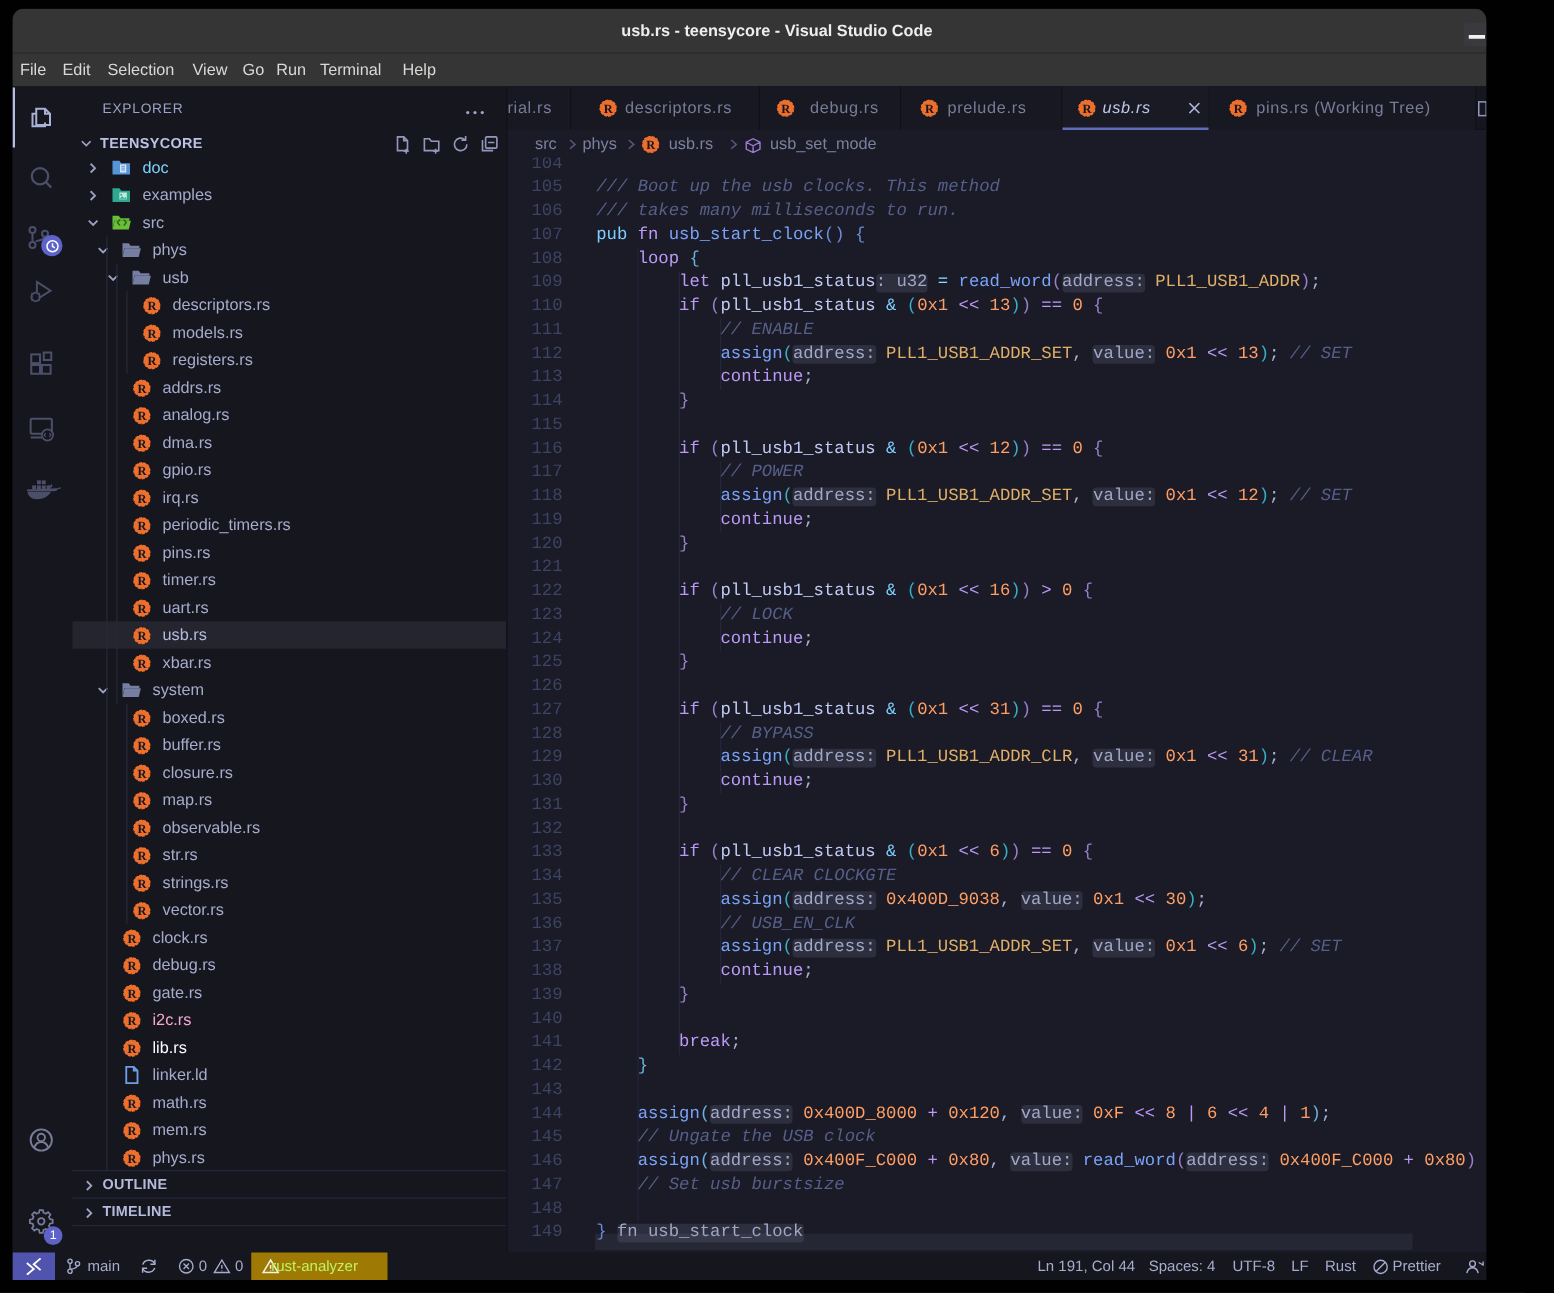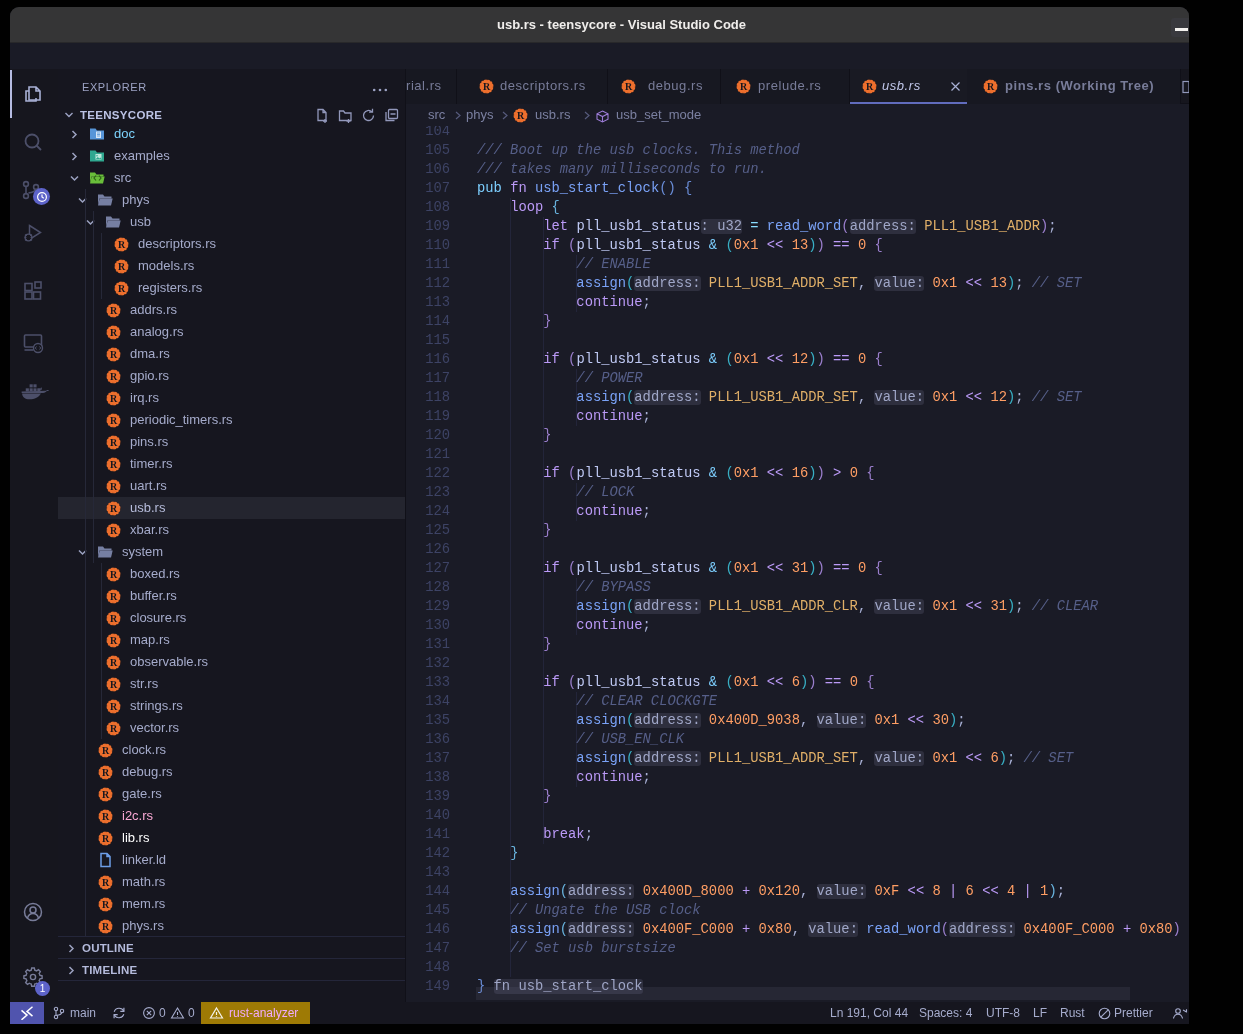--- a/index.html
+++ b/index.html
@@ -31,20 +31,30 @@
 <div id="win">
     <div class="abs" id="title">
       <div class="t">usb.rs - teensycore - Visual Studio Code</div>
       <div class="abs" style="left:1161px;top:11px;width:21px;height:19px;background:#39393e;border-radius:3px"></div>
       <div class="abs" style="left:1165px;top:21px;width:13px;height:2.5px;background:#f3f1ef"></div>
       <div class="abs" style="left:1194px;top:9px;width:20px;height:20px;border-radius:50%;background:#f0932c"></div>
       <svg class="abs" style="left:1199px;top:14px" width="10" height="10">
         <path d="M1 1 L9 9 M9 1 L1 9" stroke="#ffffff" stroke-width="2.2" stroke-linecap="round"></path>
       </svg>
     </div>
+    <div class="abs" id="menu">
+      <div class="mi" style="left:6px">File</div>
+      <div class="mi" style="left:40px">Edit</div>
+      <div class="mi" style="left:76px">Selection</div>
+      <div class="mi" style="left:144px">View</div>
+      <div class="mi" style="left:184px">Go</div>
+      <div class="mi" style="left:211px">Run</div>
+      <div class="mi" style="left:246px">Terminal</div>
+      <div class="mi" style="left:312px">Help</div>
+    </div>
     <div class="abs" id="acts">
       <div class="abs" style="left:0;top:1px;width:2px;height:48px;background:#b6bce2"></div>
       <svg class="ic" style="left:11px;top:13px" width="24" height="24" viewBox="0 0 24 24" fill="none">
         <path d="M8 5 h7 l4 4 v9 h-11 z M15 5 v4 h4" stroke="#a9b1d6" stroke-width="1.6"></path>
         <path d="M8 9 h-3 v10 h10 v-3" stroke="#a9b1d6" stroke-width="1.6"></path>
       </svg>
       <svg class="ic" style="left:11px;top:61px" width="24" height="24" viewBox="0 0 24 24" fill="none">
         <circle cx="11" cy="11" r="6.5" stroke="#4c4f69" stroke-width="1.8"></circle>
         <path d="M15.5 15.5 L20 20" stroke="#4c4f69" stroke-width="1.8"></path>
       </svg>
@@ -498,21 +508,21 @@
       <svg class="ic" style="left:546px;top:13px" width="9" height="9" viewBox="0 0 9 9">
         <path d="M0.5 0.5 L8.5 8.5 M8.5 0.5 L0.5 8.5" stroke="#a9b1d6" stroke-width="1.2"></path>
       </svg>
       <div class="abs" style="left:445px;top:33px;width:117px;height:2px;background:#616cbd"></div>
       <div class="tab" style="left:562px;width:214px;border-right:1px solid #101018"></div>
       <svg class="ic" style="left:578px;top:10px" width="15" height="15" viewBox="0 0 15 15">
         <circle cx="7.5" cy="7.5" r="7" fill="#ed6f2d"></circle>
         <circle cx="7.5" cy="7.5" r="6.9" fill="none" stroke="#111218" stroke-width="1" stroke-dasharray="1 2.6" opacity="0.85"></circle>
         <text x="7.7" y="11.2" font-family="Liberation Serif" font-size="10" font-weight="bold" fill="#16161e" text-anchor="middle">R</text>
       </svg>
-      <div class="tlab" style="left:600px;font-weight:bold;">pins.rs (Working Tree)</div>
+      <div class="tlab" style="left:600px;">pins.rs (Working Tree)</div>
       <svg class="ic" style="left:777px;top:11px" width="14" height="14" viewBox="0 0 14 14" fill="none">
         <rect x="1" y="1.5" width="12" height="11" stroke="#9298bb" stroke-width="1.2"></rect>
         <path d="M7 1.5 v11" stroke="#9298bb" stroke-width="1.2"></path>
       </svg>
       <svg class="ic" style="left:799px;top:11px" width="16" height="14" viewBox="0 0 16 14">
         <circle cx="2.2" cy="7" r="1.3" fill="#9298bb"></circle>
         <circle cx="8" cy="7" r="1.3" fill="#9298bb"></circle>
         <circle cx="13.8" cy="7" r="1.3" fill="#9298bb"></circle>
       </svg>
       <div class="abs" style="left:23px;top:35px;height:22px;line-height:22px;font-size:13px;color:#7b80a1">src</div>
@@ -661,21 +671,21 @@
       <svg class="ic" style="left:160px;top:4px" width="15" height="14" viewBox="0 0 15 14" fill="none">
         <path d="M7.5 2 L13.5 12 H1.5 Z" stroke="#a6accd" stroke-width="1.1"></path>
         <path d="M7.5 6 v3 M7.5 10.3 v0.7" stroke="#a6accd" stroke-width="1.1"></path>
       </svg>
       <div class="st" style="left:178px">0</div>
       <div class="abs" style="left:191px;top:0;width:109px;height:22px;background:#9e7a05"></div>
       <svg class="ic" style="left:199px;top:4px" width="15" height="14" viewBox="0 0 15 14" fill="none">
         <path d="M7.5 2 L13.5 12 H1.5 Z" stroke="#f4f2ec" stroke-width="1.2"></path>
         <path d="M7.5 6 v3 M7.5 10.3 v0.7" stroke="#f4f2ec" stroke-width="1.2"></path>
       </svg>
-      <div class="st" style="left:219px;color:#f0abfc">rust-analyzer</div>
+      <div class="st" style="left:207px;color:#bef264">rust-analyzer</div>
       <div class="st" style="left:820px">Ln 191, Col 44</div>
       <div class="st" style="left:909px">Spaces: 4</div>
       <div class="st" style="left:976px">UTF-8</div>
       <div class="st" style="left:1023px">LF</div>
       <div class="st" style="left:1050px">Rust</div>
       <div class="st" style="left:1104px">Prettier</div>
       <svg class="ic" style="left:1088px;top:4.5px" width="13" height="13" viewBox="0 0 13 13" fill="none">
         <circle cx="6.5" cy="6.5" r="5.3" stroke="#a6accd" stroke-width="1.1"></circle>
         <path d="M2.8 10.2 L10.2 2.8" stroke="#a6accd" stroke-width="1.1"></path>
       </svg>

